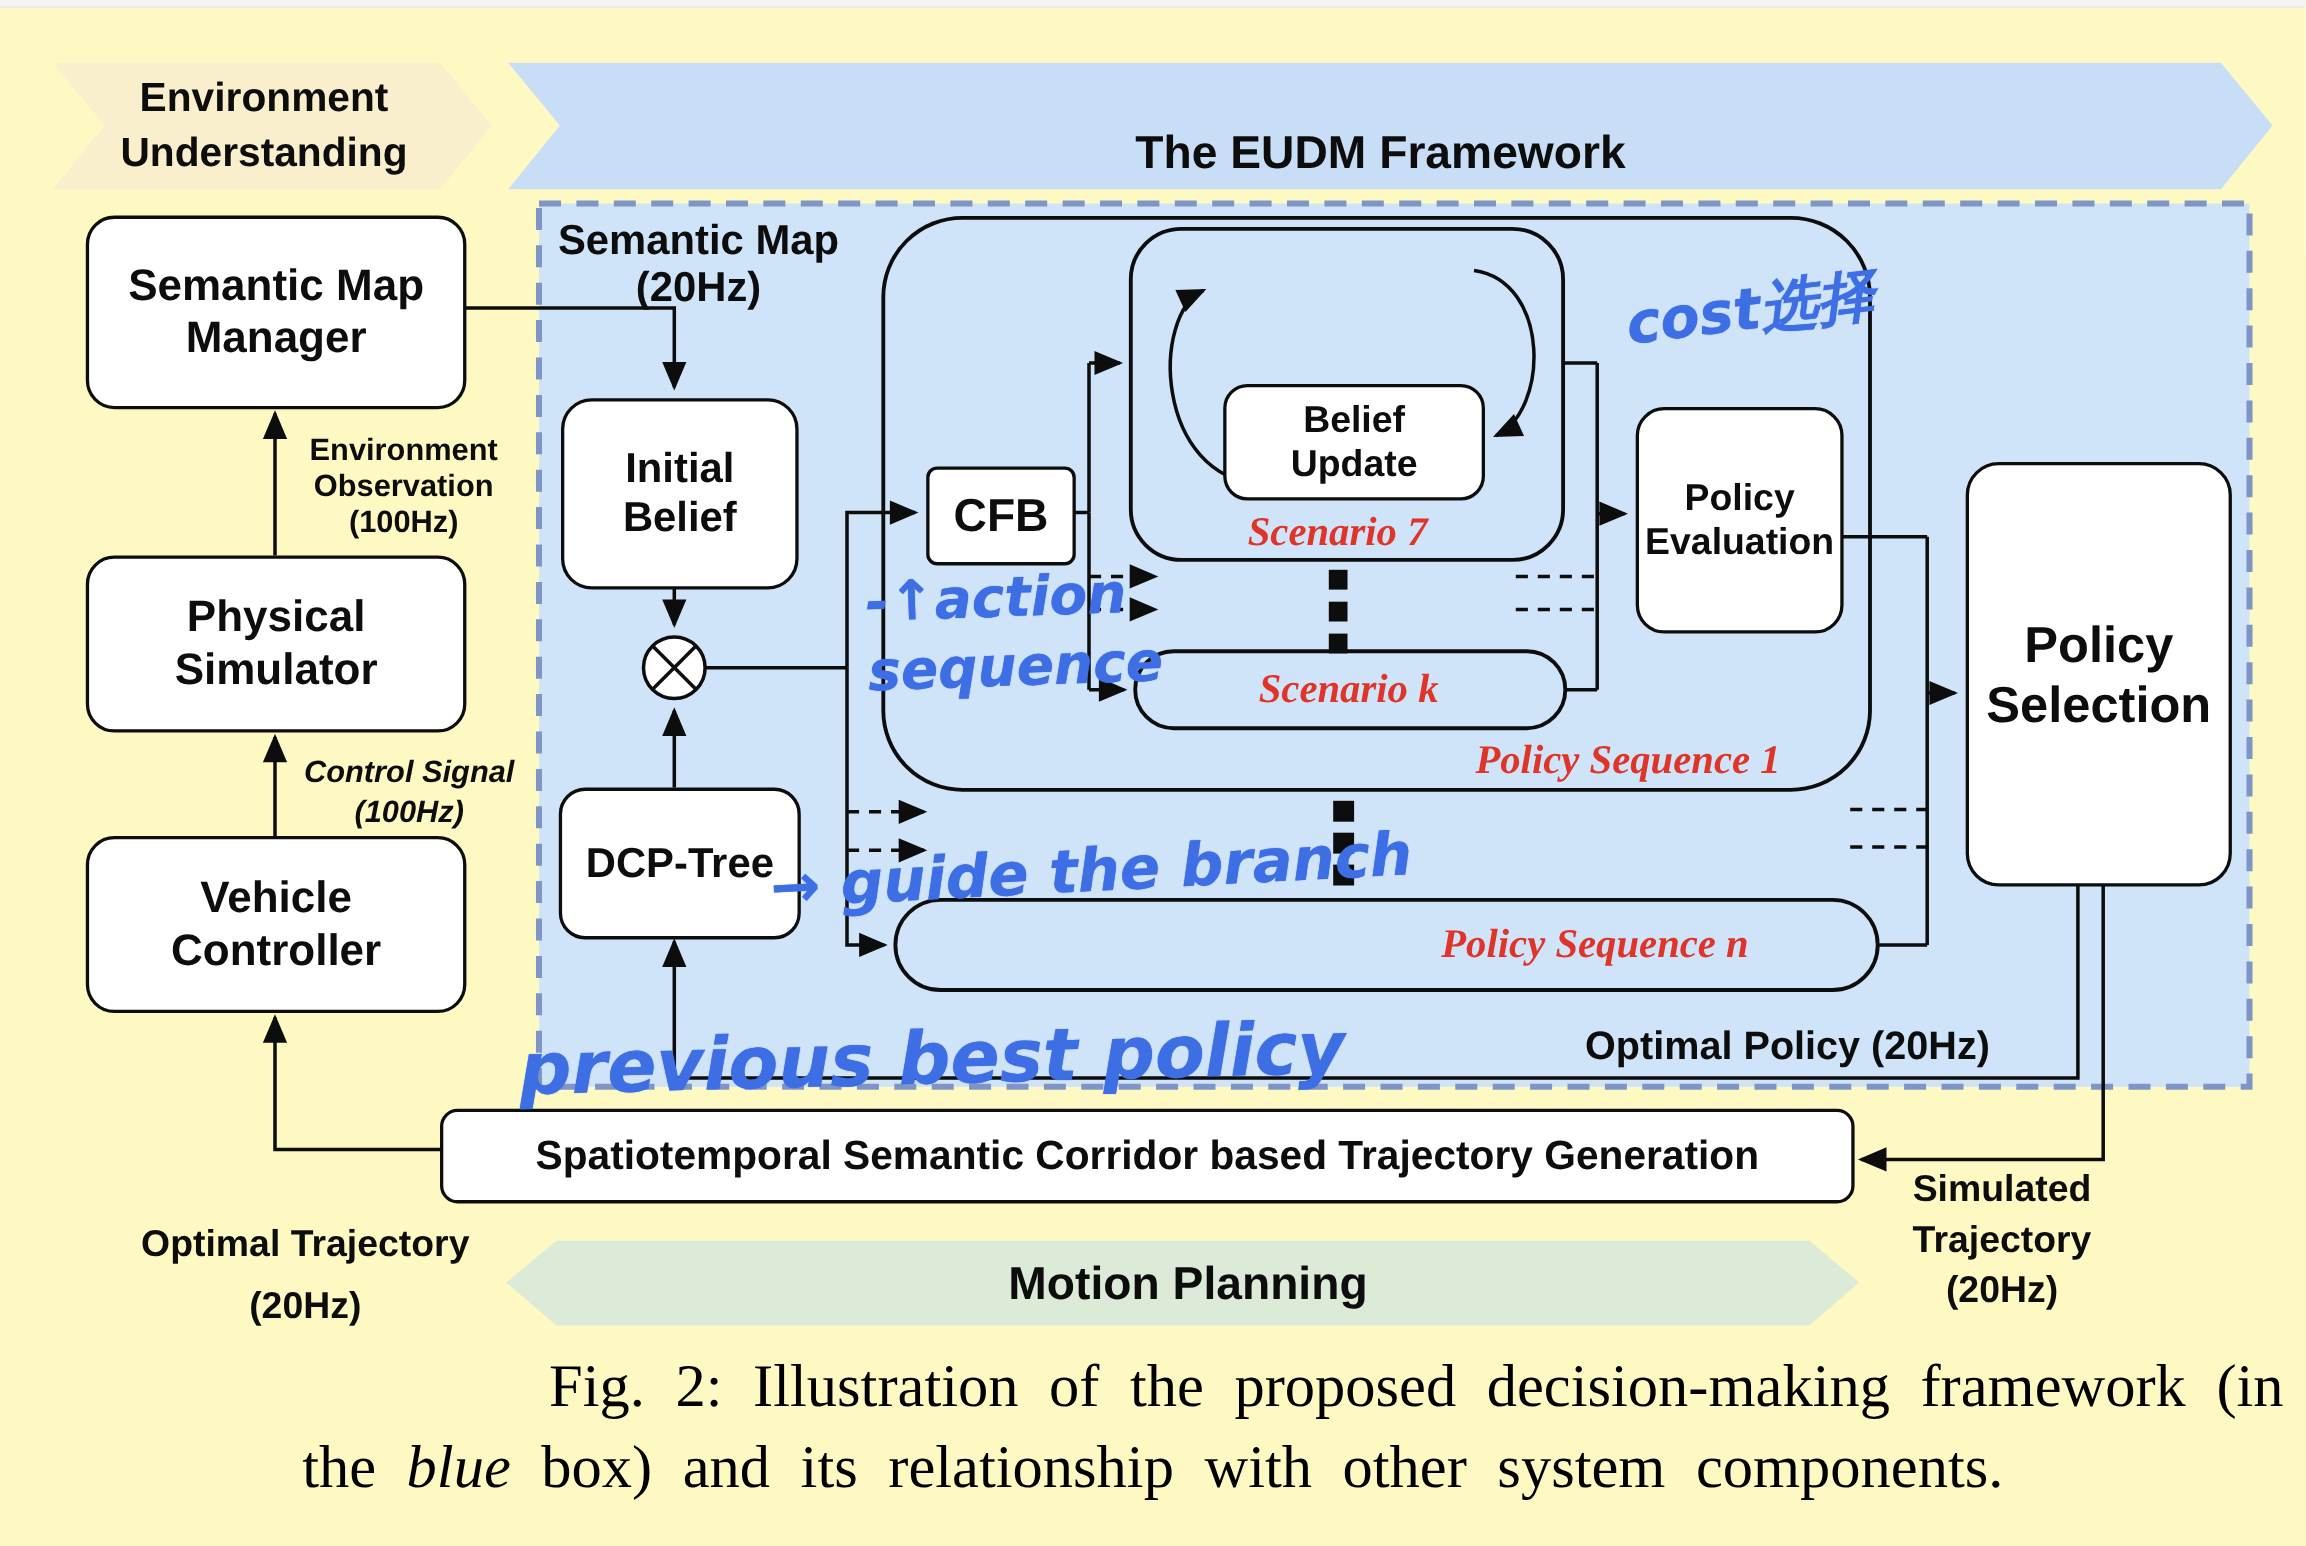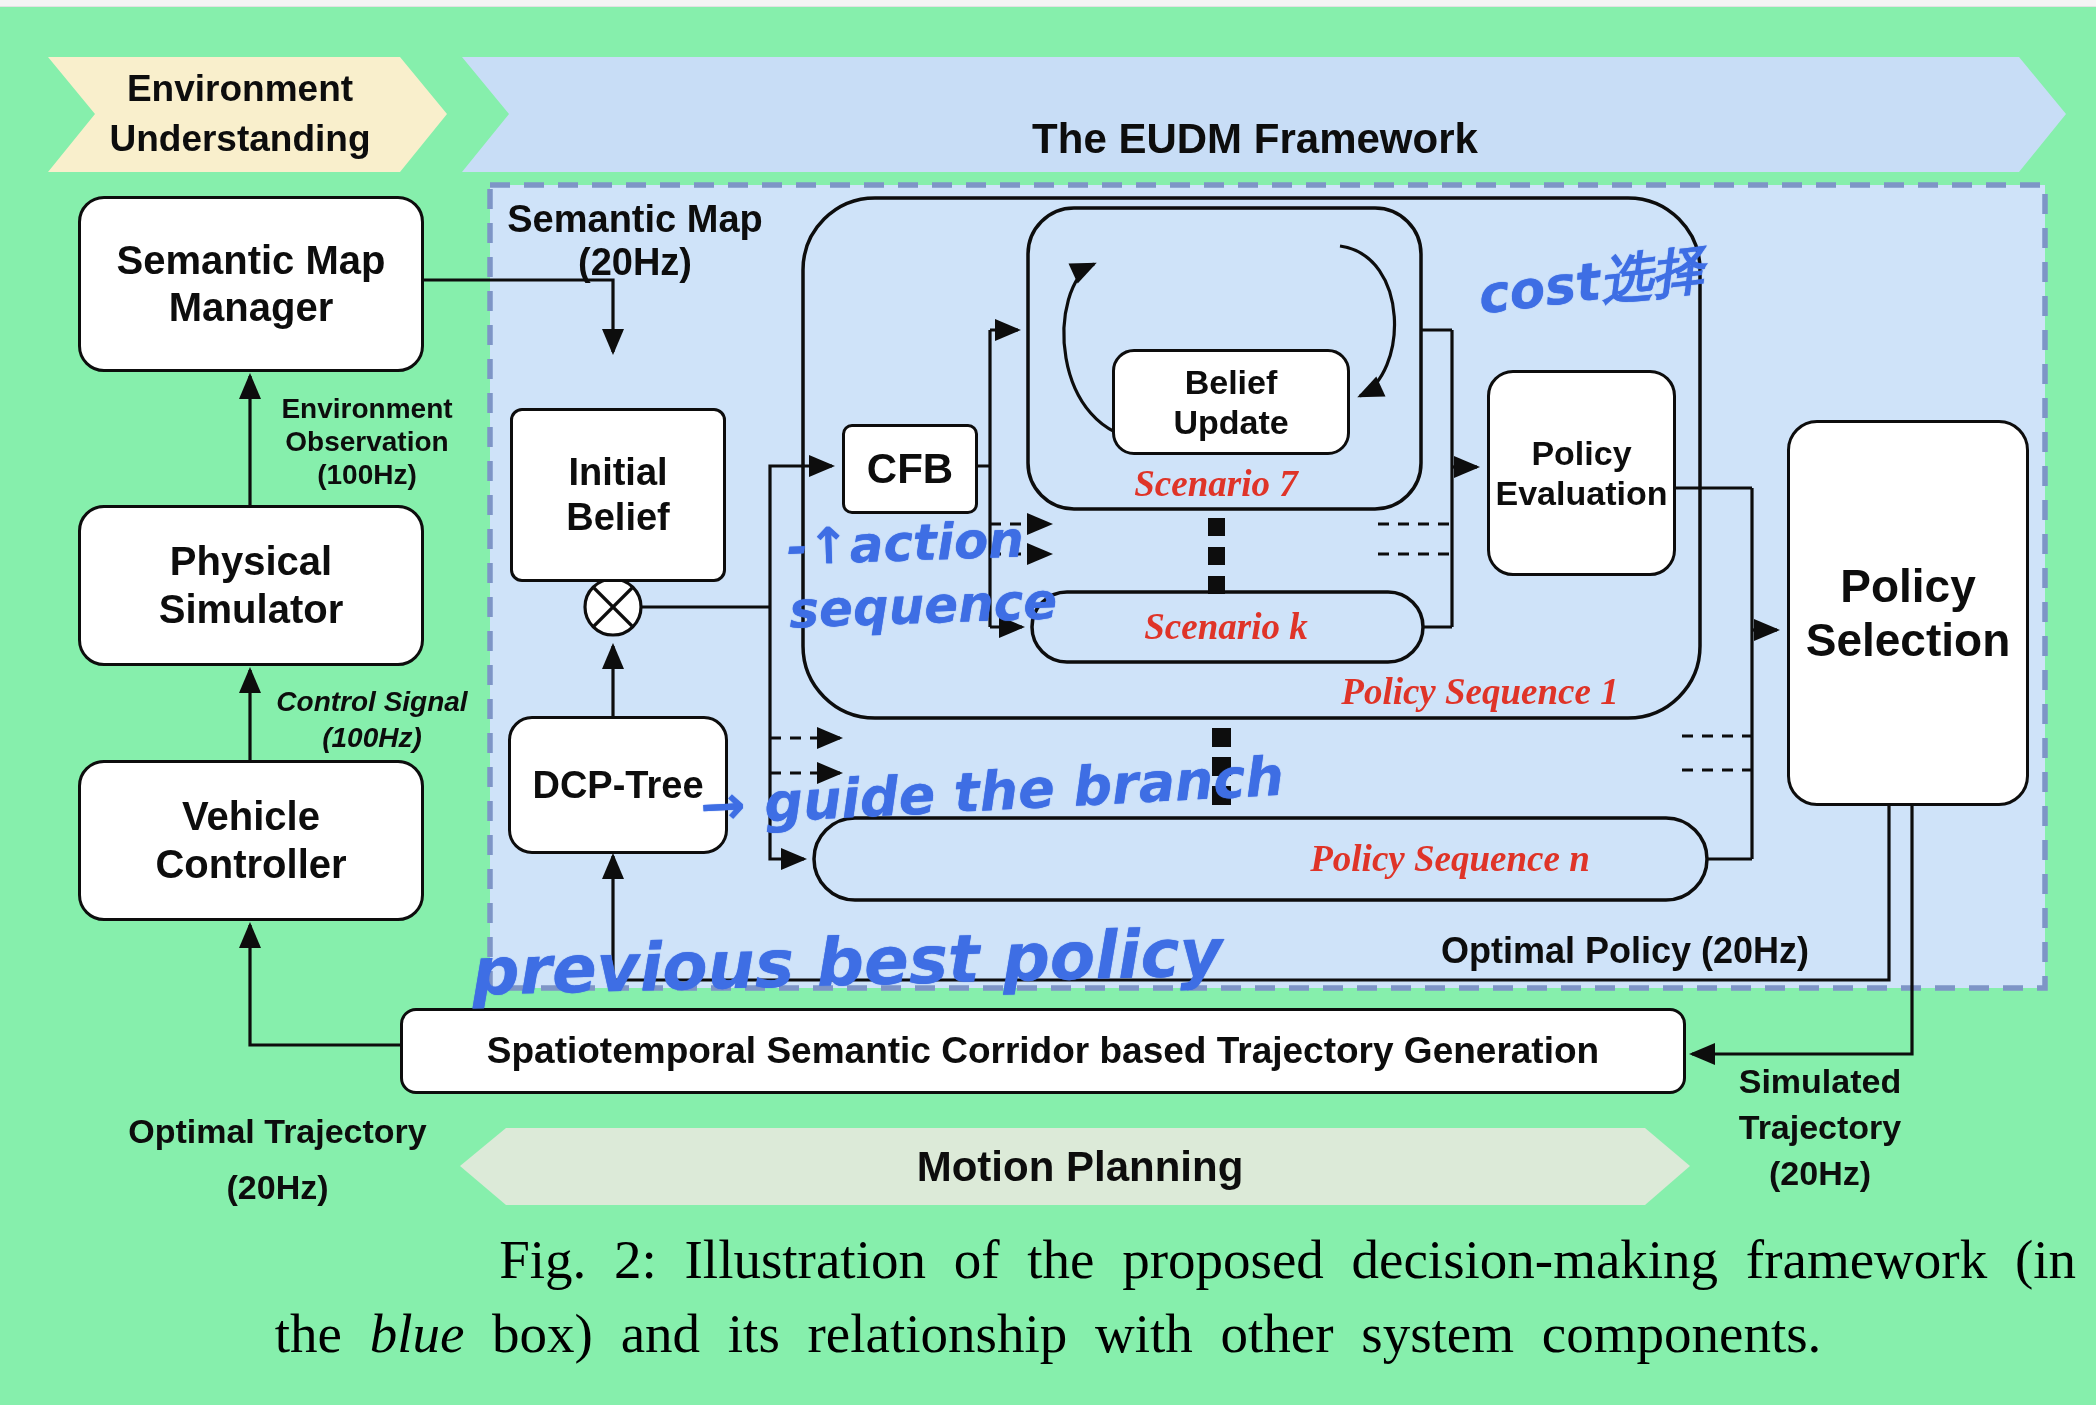--- a/index.html
+++ b/index.html
@@ -1,16 +1,16 @@
 <!DOCTYPE html>
 <html><head>
 <meta charset="utf-8">
 <style>
   html,body{margin:0;padding:0;background:#ffffff;}
-  .stage{position:relative;width:2096px;height:1405px;background:#86efac;overflow:hidden;
+  .stage{position:relative;width:2096px;height:1405px;background:#fef9c3;overflow:hidden;
          font-family:"Liberation Sans",sans-serif;}
   .topline{position:absolute;left:0;top:0;width:2096px;height:6px;background:#f4f4f4;border-bottom:1px solid #e2e2e2;}
   svg.wires{position:absolute;left:0;top:0;z-index:1;}
   .node{position:absolute;z-index:2;background:#ffffff;border:3.5px solid #0d0d0d;
         display:flex;align-items:center;justify-content:center;text-align:center;
         font-weight:bold;color:#0d0d0d;white-space:pre-line;line-height:1.18;}
   .lbl{position:absolute;z-index:2;text-align:center;font-weight:bold;color:#0d0d0d;white-space:pre-line;}
   .red{position:absolute;z-index:2;text-align:center;font-family:"Liberation Serif",serif;
        font-weight:bold;font-style:italic;color:#df3428;white-space:pre-line;}
   .hand{position:absolute;z-index:3;color:#3e6ee4;font-family:"DejaVu Sans",sans-serif;
@@ -105,21 +105,21 @@
 Understanding</div>
   <div class="bannertxt" style="left:855px;top:92px;width:800px;font-size:42px;margin-top:23px;">The EUDM Framework</div>
   <div class="bannertxt" style="left:780px;top:1143px;width:600px;font-size:42px;">Motion Planning</div>
 
   <div class="node" style="left:78px;top:196px;width:340px;height:170px;border-radius:26px;font-size:40px;">Semantic Map
 Manager</div>
   <div class="node" style="left:78px;top:760px;width:340px;height:155px;border-radius:26px;font-size:40px;">Vehicle
 Controller</div>
   <div class="node" style="left:78px;top:505px;width:340px;height:155px;border-radius:26px;font-size:40px;">Physical
 Simulator</div>
-  <div class="node" style="left:510px;top:362px;width:210px;height:168px;border-radius:12px;font-size:38px;margin-top:46px;">Initial
+  <div class="node" style="left:510px;top:362px;width:210px;height:168px;border-radius:28px;font-size:38px;">Initial
 Belief</div>
   <div class="node" style="left:508px;top:716px;width:214px;height:132px;border-radius:24px;font-size:38px;">DCP-Tree</div>
   <div class="node" style="left:842px;top:424px;width:130px;height:84px;border-radius:10px;font-size:42px;">CFB</div>
   <div class="node" style="left:1112px;top:349px;width:232px;height:100px;border-radius:22px;font-size:34px;">Belief
 Update</div>
   <div class="node" style="left:1487px;top:370px;width:183px;height:200px;border-radius:26px;font-size:34px;">Policy
 Evaluation</div>
   <div class="node" style="left:1787px;top:420px;width:236px;height:380px;border-radius:30px;font-size:46px;">Policy
 Selection</div>
   <div class="node" style="left:400px;top:1008px;width:1280px;height:80px;border-radius:16px;font-size:37px;">Spatiotemporal Semantic Corridor based Trajectory Generation</div>

